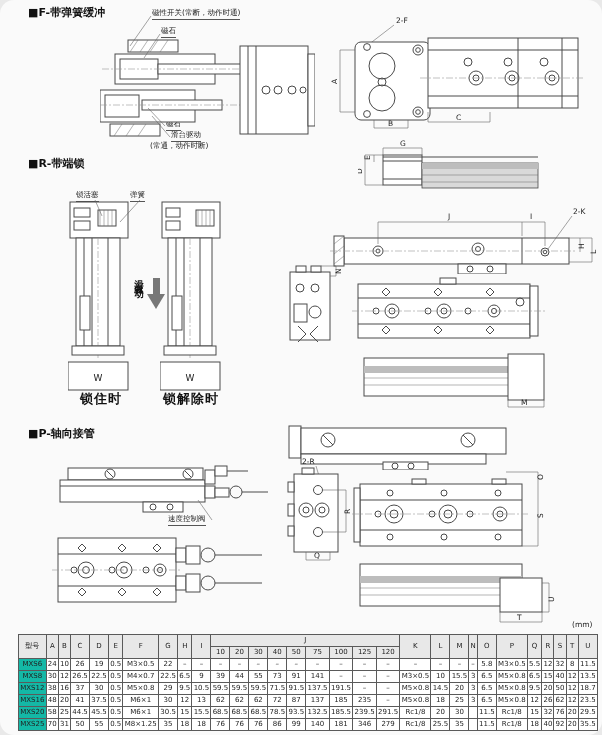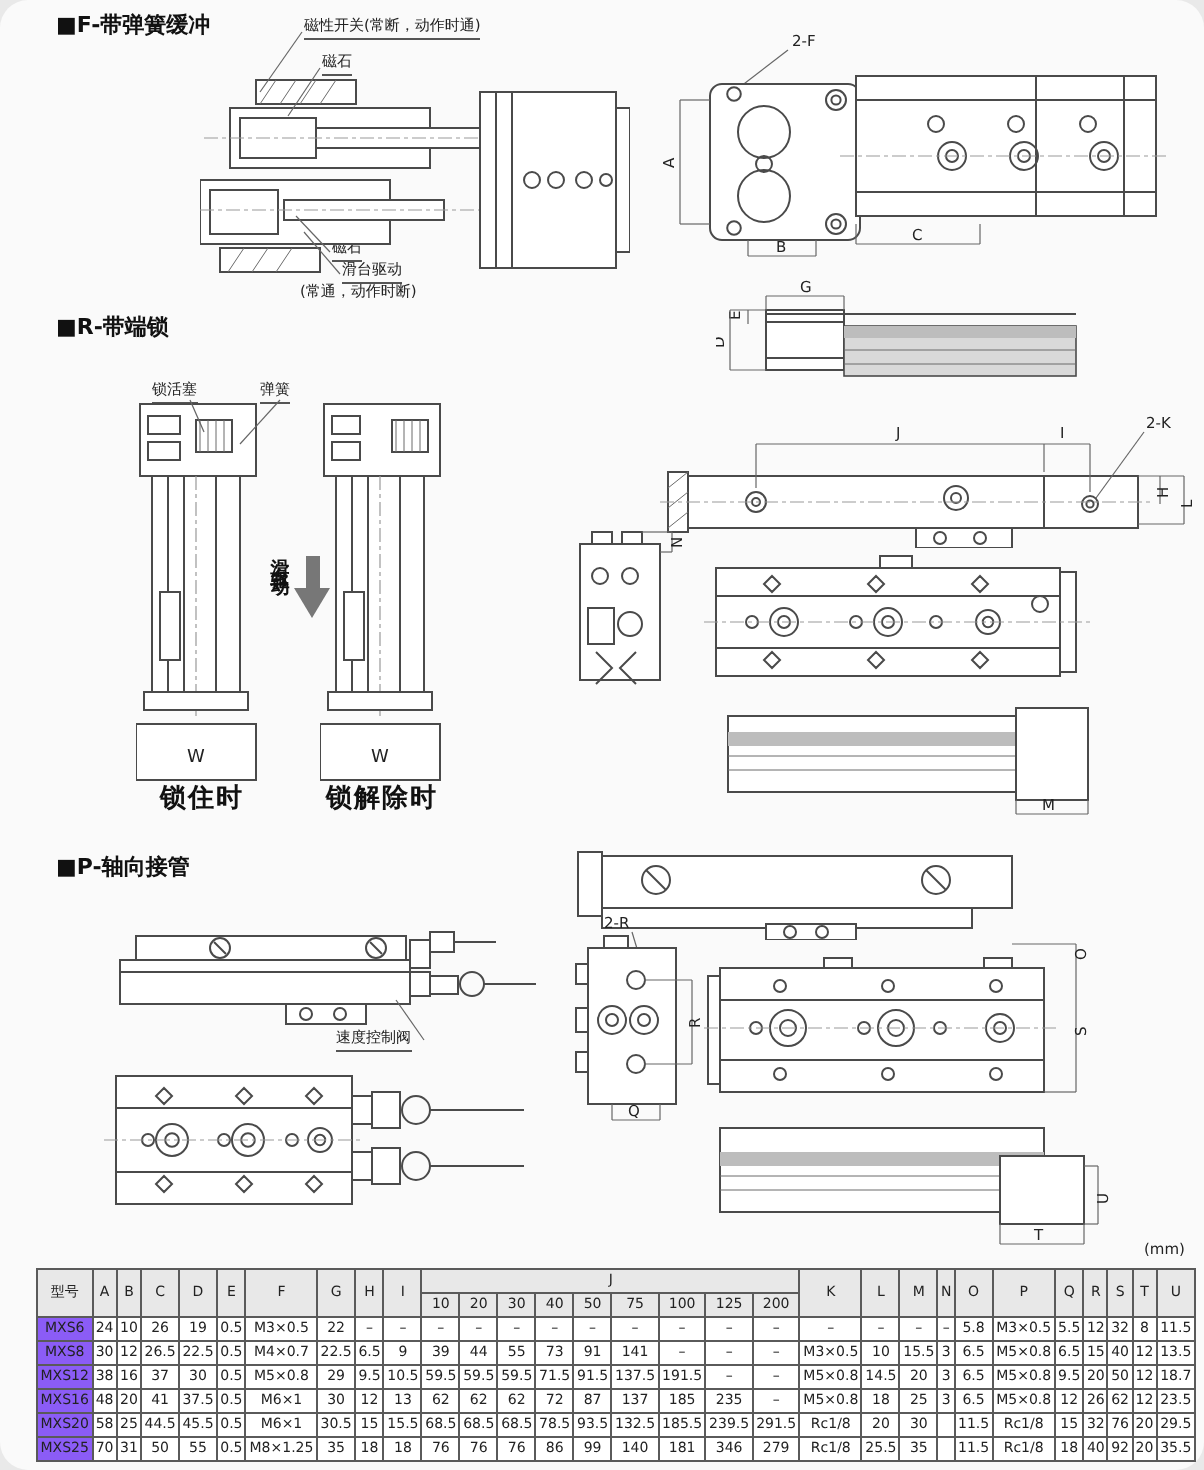--- a/index.html
+++ b/index.html
@@ -22,21 +22,21 @@
   svg .thin{stroke:#6a6a6a;stroke-width:0.5;fill:none;}
   svg .cl{stroke:#999;stroke-width:0.6;fill:none;stroke-dasharray:7 2 2 2;}
   svg .dim{stroke:#666;stroke-width:0.6;fill:none;}
   svg text{font-family:"DejaVu Sans",sans-serif;font-size:7.5px;fill:#222;}
   
   .dim-table{position:absolute;left:18px;top:634px;width:580px;border-collapse:collapse;
              table-layout:auto;background:#fff;}
   .dim-table th,.dim-table td{border:1px solid #5a5a5a;font-size:7px;padding:0 1px;
              text-align:center;white-space:nowrap;height:11px;line-height:11px;}
   .dim-table th{background:#e8e8e8;font-weight:normal;}
-  .dim-table td:first-child{background:#8b5cf6;margin-left:24px;}
+  .dim-table td:first-child{background:#14b8a6;margin-left:24px;}
 </style>
 </head>
 <body>
 
 <div class="page">
 
   <div class="abs sec-title" style="left:28px;top:5px">■F-带弹簧缓冲</div>
   <div class="abs lbl u" style="left:152px;top:8px">磁性开关(常断，动作时通)</div>
   <div class="abs lbl u" style="left:161px;top:26px">磁石</div>
   <div class="abs lbl u" style="left:166px;top:119px">磁石</div>
@@ -491,21 +491,21 @@
         </tr>
         <tr>
           <th>10</th>
           <th>20</th>
           <th>30</th>
           <th>40</th>
           <th>50</th>
           <th>75</th>
           <th>100</th>
           <th>125</th>
-          <th>200</th>
+          <th>120</th>
         </tr>
       </thead>
     <tbody>
         <tr>
           <td>MXS6</td>
           <td>24</td>
           <td>10</td>
           <td>26</td>
           <td>19</td>
           <td>0.5</td>

